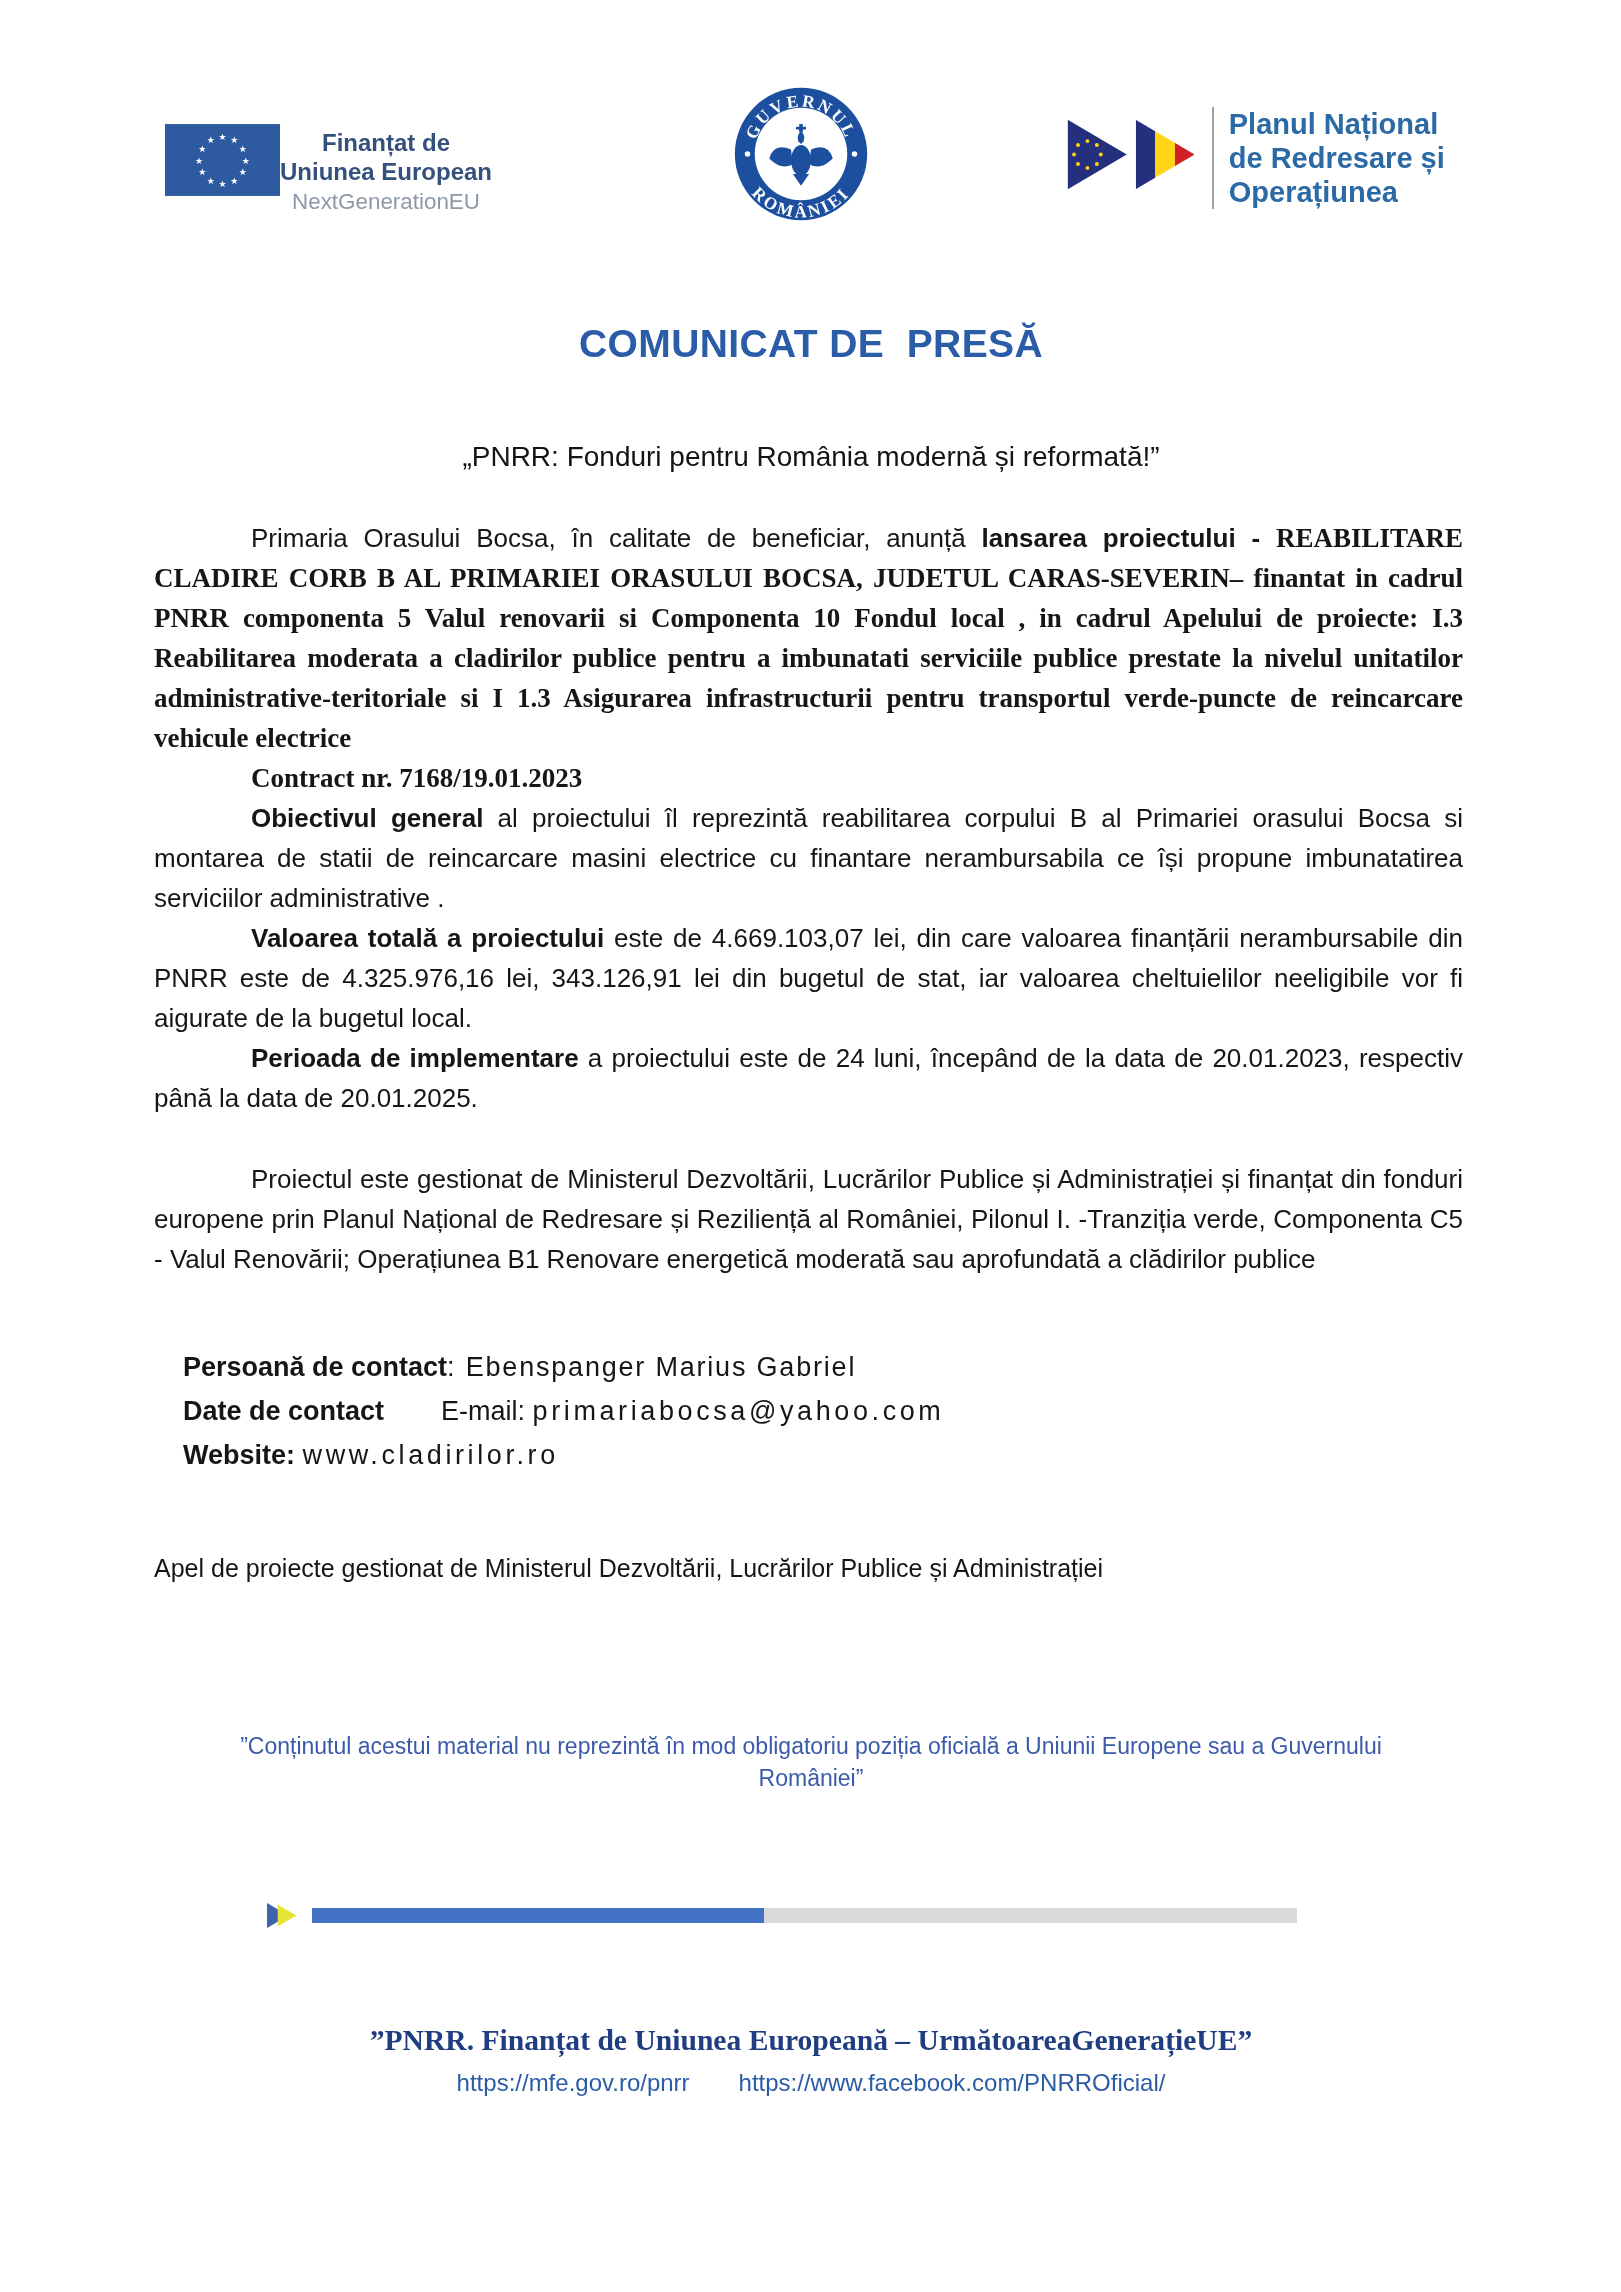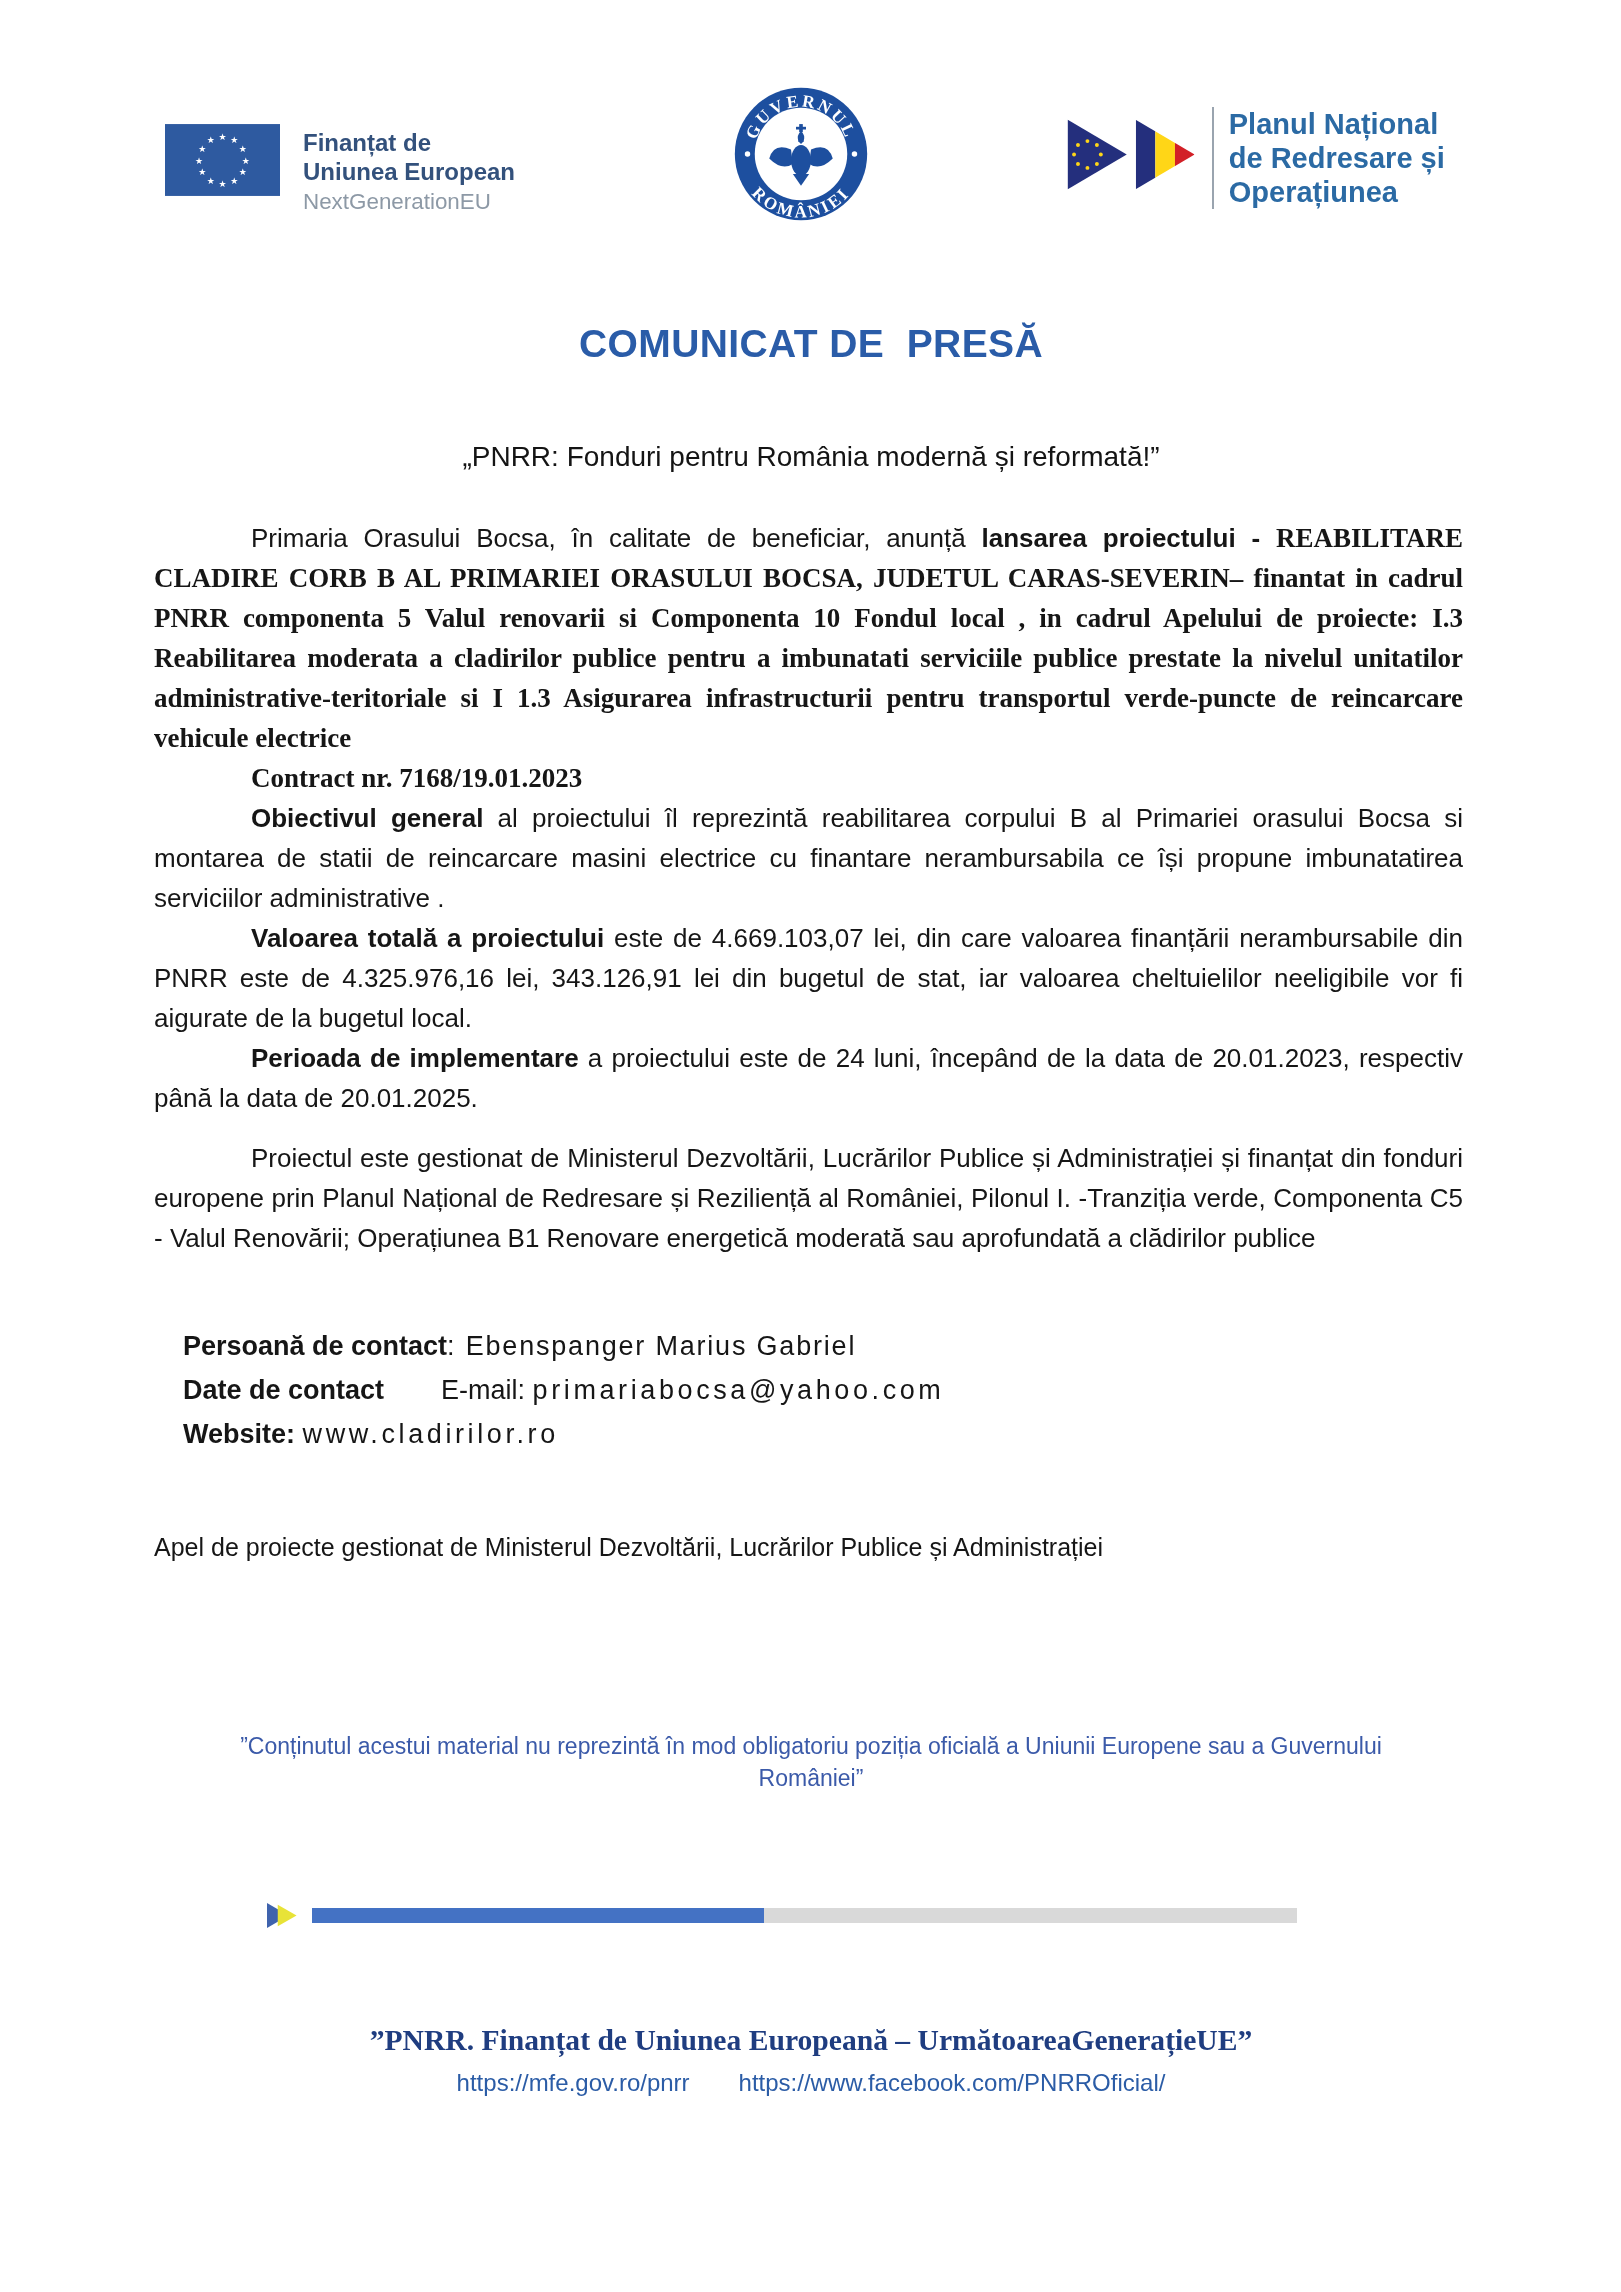--- a/index.html
+++ b/index.html
@@ -9,21 +9,21 @@
     width:1622px; height:2293px;
     background:#ffffff;
     margin:0 auto;
     font-family:"Liberation Sans", sans-serif;
     color:#161616;
     overflow:hidden;
   }
 
   
   .eu-logo { position:absolute; left:165px; top:124px; display:flex; align-items:flex-start; }
-  .eu-logo .txt { margin-left:23px; padding-top:3.6px; }
+  .eu-logo .txt { padding-top:3.6px;text-align:center; }
   .eu-logo .l1, .eu-logo .l2 { font-size:24px; font-weight:bold; color:#33517c; line-height:29.6px; }
   .eu-logo .l3 { font-size:22.4px; color:#8d99a6; line-height:29.6px; }
 
   .gov-seal { position:absolute; left:733px; top:86px; }
 
   .pnrr-logo { position:absolute; left:1066px; top:100px; display:flex; align-items:center; }
   .pnrr-logo .txt {
     margin-left:12.5px; padding-left:14.3px; border-left:2.7px solid #9aa4af;
     font-size:29px; font-weight:bold; color:#2b6aa4; line-height:34px;margin-top:7px;
   }
@@ -41,21 +41,21 @@
 
   
   .body-col { position:absolute; left:154px; top:518px; width:1309px; }
   .body-p {
     font-size:26px; line-height:40px; text-align:justify; text-indent:97px;
   }
   .serif-b { font-family:"Liberation Serif", serif; font-weight:bold; font-size:27px; }
   .contract-line { font-family:"Liberation Serif", serif; font-weight:bold; font-size:27px;
     line-height:40px; text-indent:97px; }
   .mt18 { }
-  .mt48 { margin-top:20px; }
+  .mt48 { margin-top:41px; }
 
   .contact-block { margin-top:66px; margin-left:29px; font-size:27px; line-height:44px; }
   .contact-block b { font-weight:bold; }
   .sp2 { letter-spacing:1.8px; }
   .sp4 { letter-spacing:3.6px; }
   .email-gap { display:inline-block; width:57px; }
 
   .apel-block { margin-top:70px; font-size:25px; line-height:42px; }
 
   

